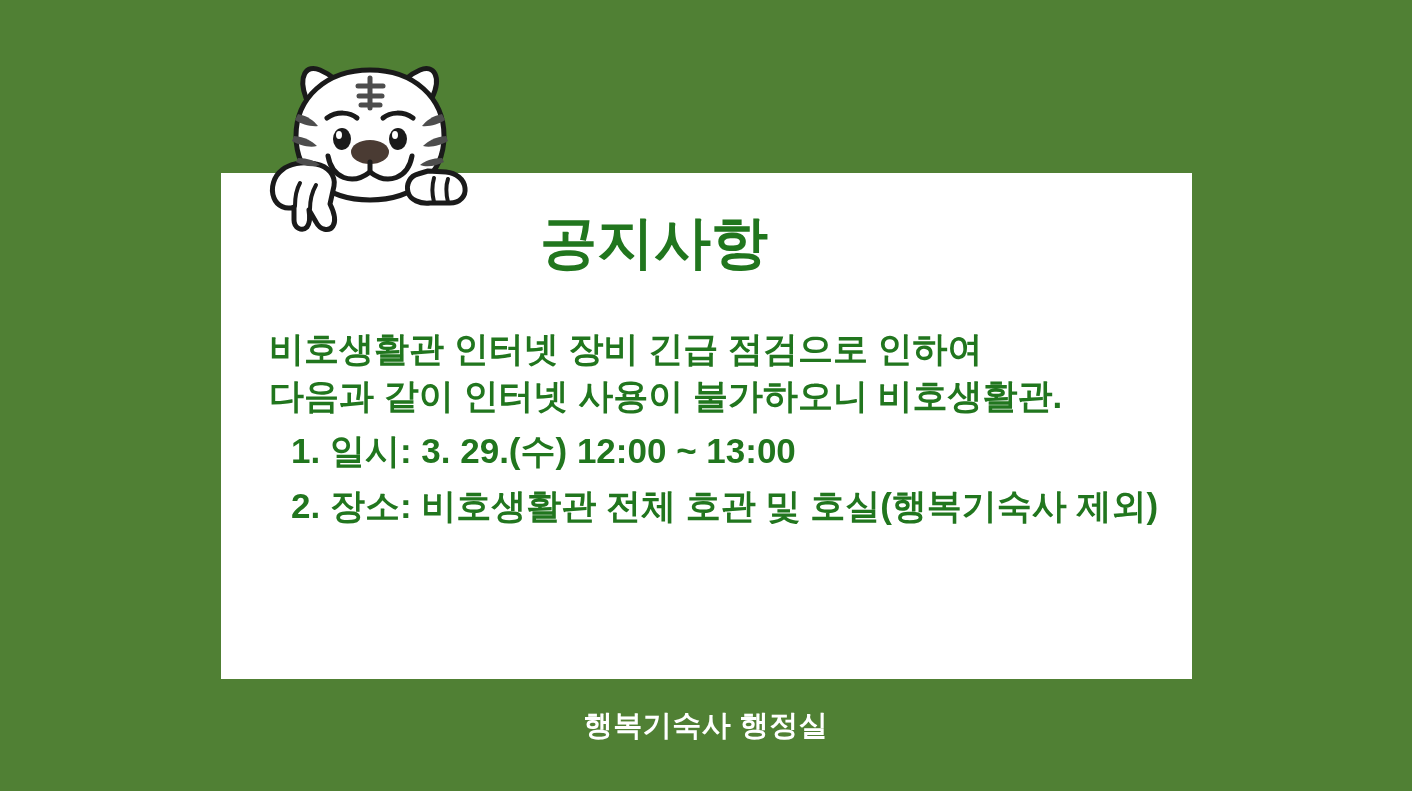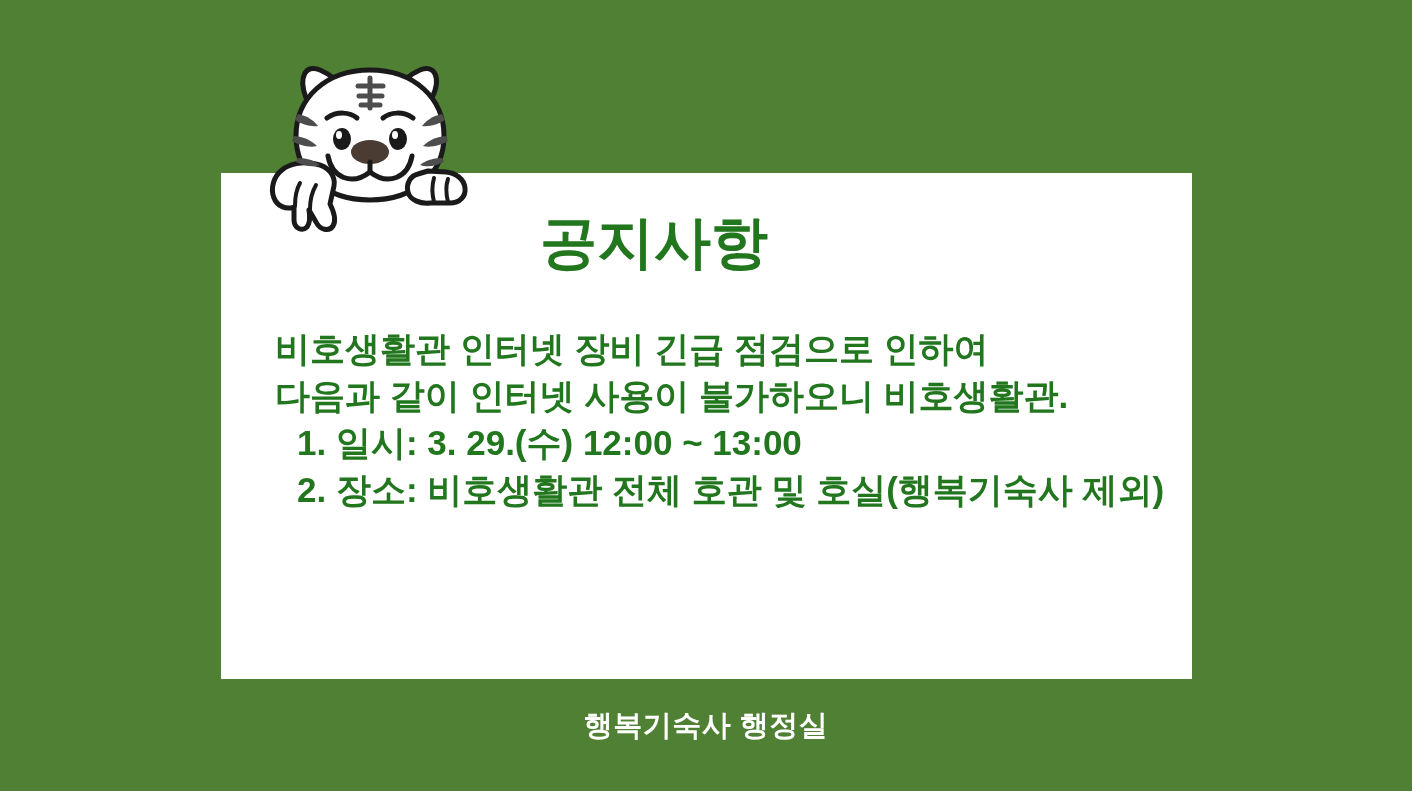--- a/index.html
+++ b/index.html
@@ -39,34 +39,35 @@
     font-weight: bold;
     color: #21761e;
     letter-spacing: 0px;
     line-height: 1.05;
     white-space: nowrap;
     margin-left: 48px;
   }
   
   #notice-body {
     position: absolute;
-    left: 54px;
+    left: 48px;
     top: 152px;
     width: 900px;
     color: #21761e;
     font-size: 35px;
     font-weight: bold;
     line-height: 47px;
     white-space: nowrap;
   }
   #notice-body .line {
     display: block;
   }
   #notice-body .indent {
     padding-left: 22px;
+    margin-top: 8px;
   }
   
   #footer-text {
     position: absolute;
     left: 0;
     top: 706px;
     width: 1412px;
     text-align: center;
     color: #ffffff;
     font-size: 29px;

